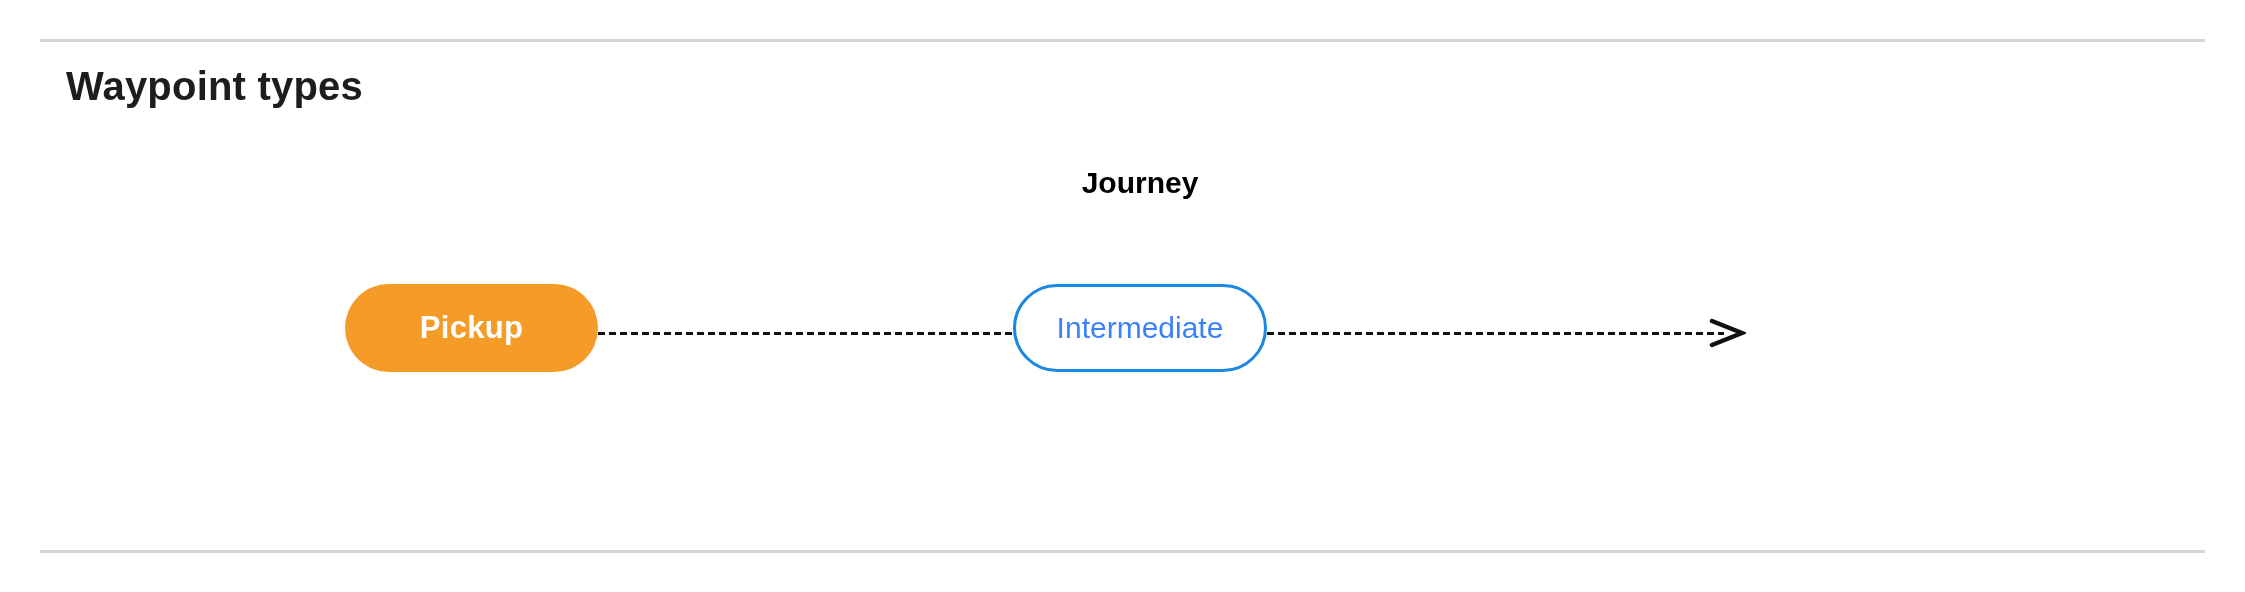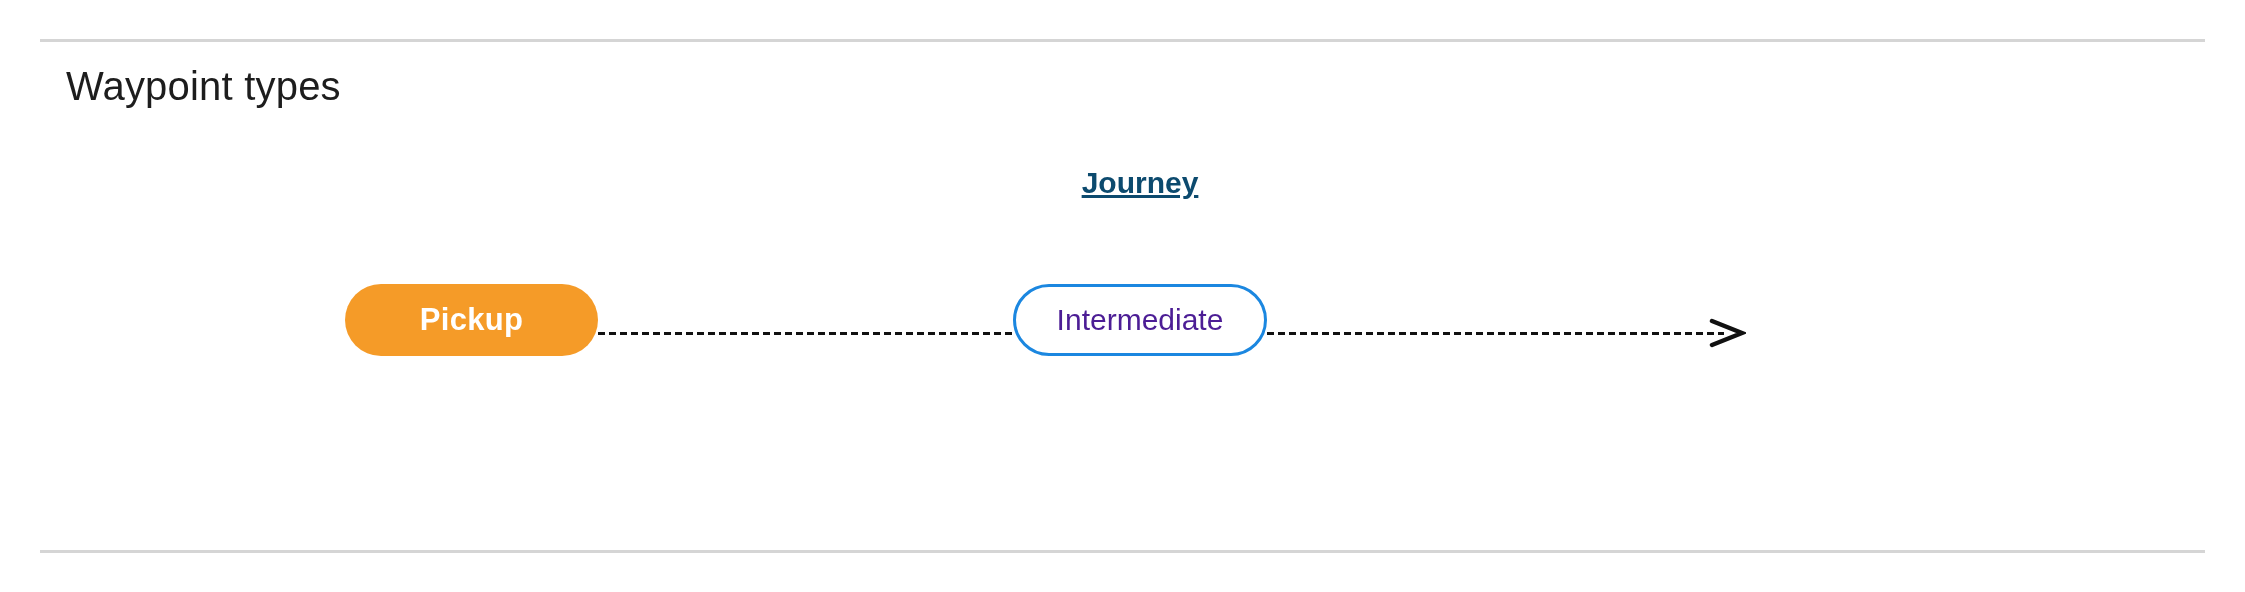--- a/index.html
+++ b/index.html
@@ -23,56 +23,55 @@
     height: 3px;
     background: #d5d5d5;
   }
   .divider.top { top: 39px; }
   .divider.bottom { top: 550px; }
   .section-title {
     position: absolute;
     left: 66px;
     top: 64px;
     font-size: 40px;
-    font-weight: 400;
+    font-weight: 700;
     color: #1d1d1d;
     letter-spacing: 0.2px;
   }
   .journey-label {
     position: absolute;
     left: 1013px;
     top: 166px;
     width: 254px;
     text-align: center;
     font-size: 30px;
     font-weight: 700;
-    color: #0c4a6e;
-    text-decoration: underline;
+    color: #000000;
   }
   .node {
     position: absolute;
     top: 284px;
-    height: 72px;
+    height: 88px;
     width: 253px;
     border-radius: 50px;
     display: flex;
     align-items: center;
     justify-content: center;
   }
   .node.filled {
     background: #f59b28;
     color: #ffffff;
     font-size: 31px;
     font-weight: 700;
     letter-spacing: 0.3px;
   }
   .node.outlined {
     background: #ffffff;
     border: 3px solid #1b87e0;
-    color: #4c1d95;
+    color: #3b82f6;
     font-size: 30px;
     font-weight: 500;
   }
   .node-pickup { left: 345px; }
   .node-intermediate { left: 1013px; width: 254px; }
   .node-dropoff { left: 1748px; }
   .connector {
     position: absolute;
     top: 332px;
     height: 3px;

